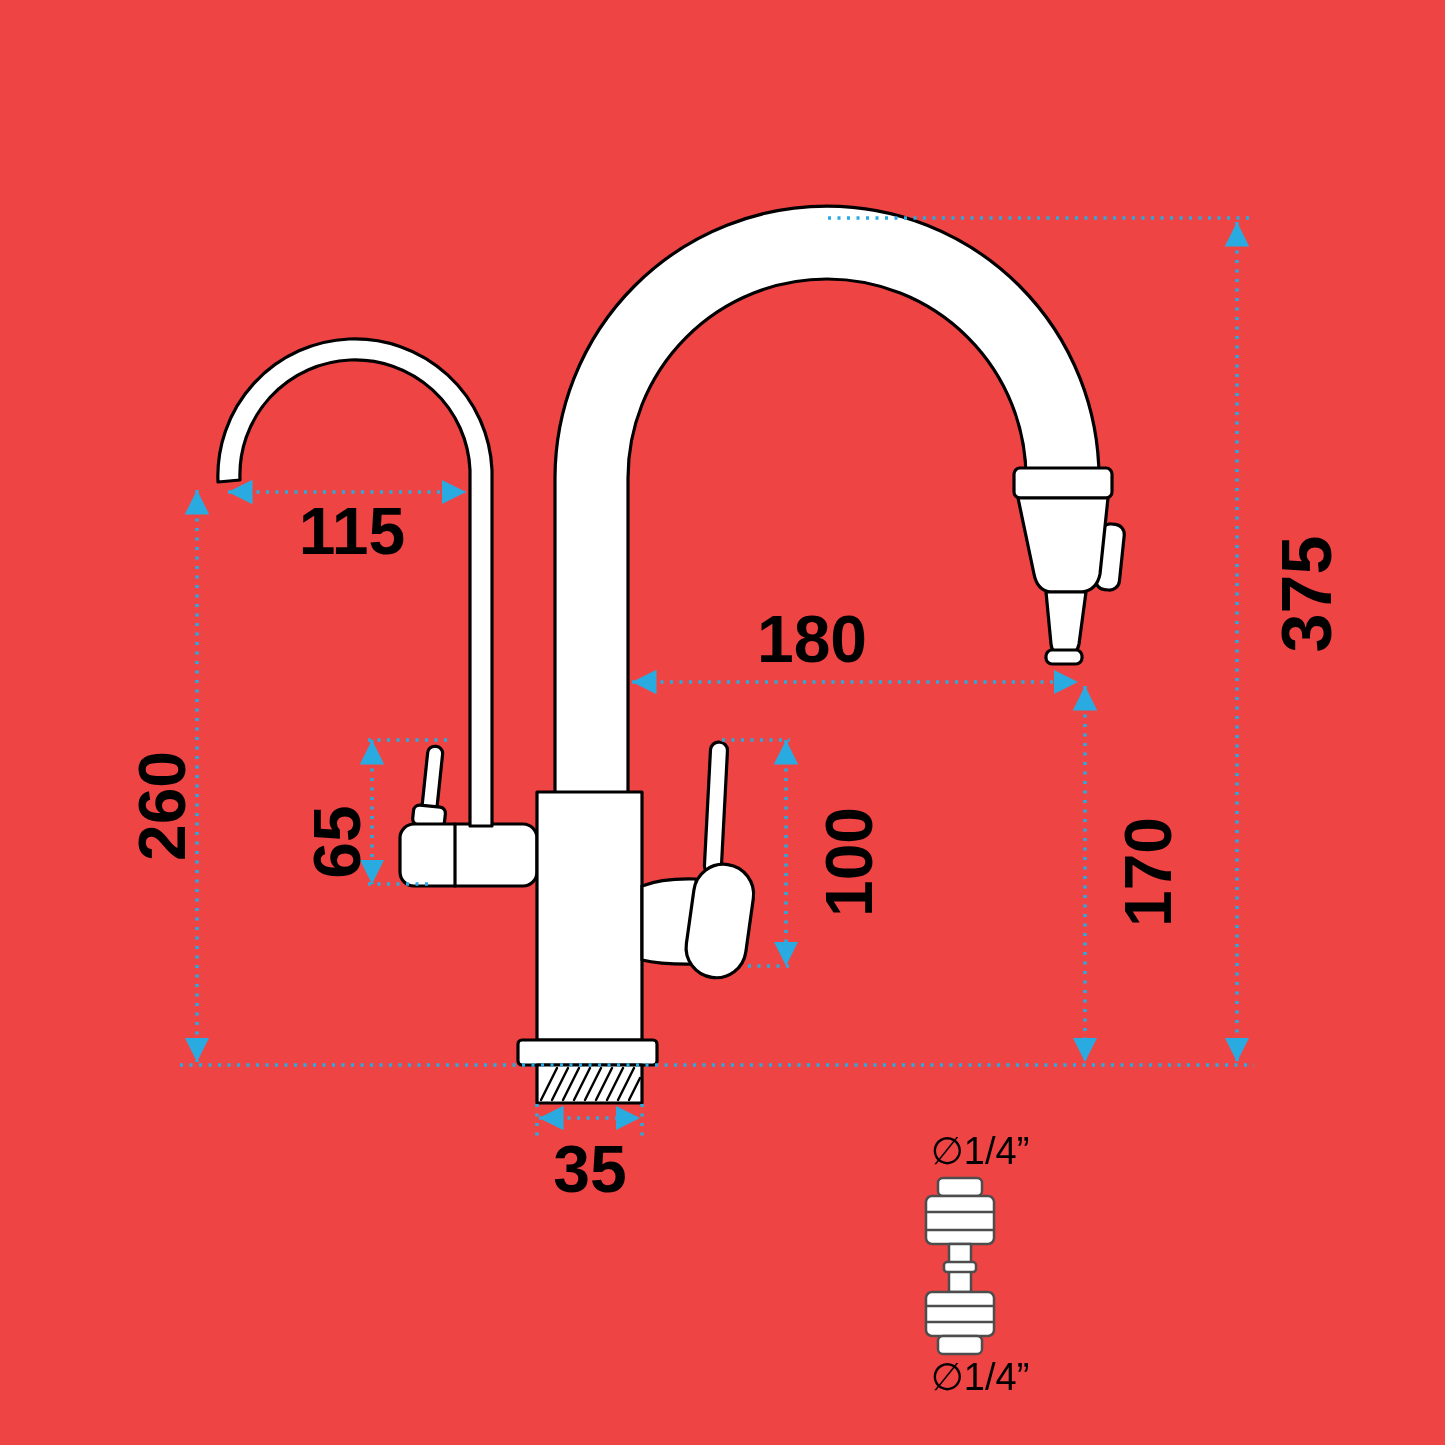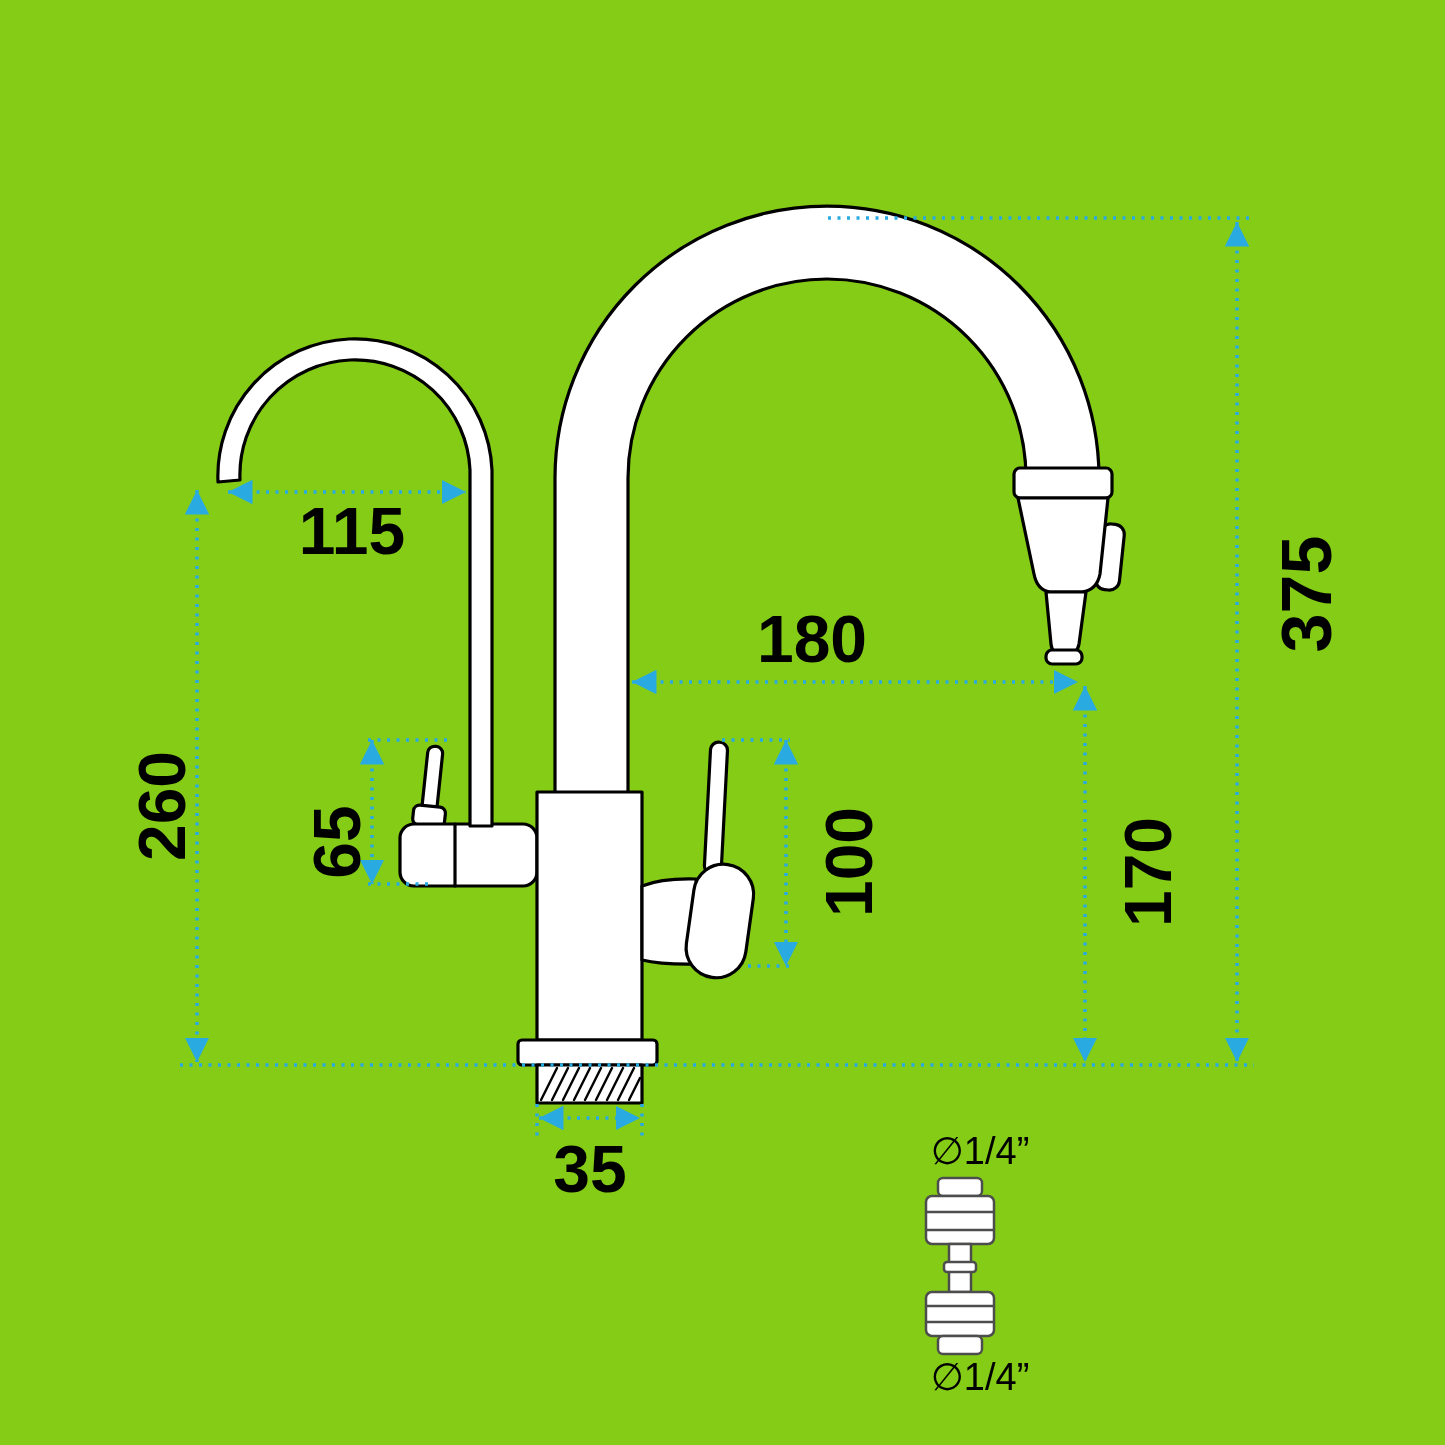--- a/index.html
+++ b/index.html
@@ -1,16 +1,16 @@
 <!DOCTYPE html>
 <html><head>
 <meta charset="utf-8">
 <style>
   html,body{margin:0;padding:0;background:#ffffff;}
-  .canvas{width:1445px;height:1445px;background:#84cc16;position:relative;overflow:hidden;}
+  .canvas{width:1445px;height:1445px;background:#ef4444;position:relative;overflow:hidden;}
   svg{display:block;}
   text{fill:#000000;font-family:"Liberation Sans",sans-serif;}
   .dim-label{font-size:66px;font-weight:bold;}
   .dim-label-lg{font-size:70px;font-weight:bold;}
   .fit-label{font-size:38px;font-weight:normal;}
   .faucet{stroke:#000000;stroke-width:3.2;fill:#ffffff;stroke-linejoin:round;stroke-linecap:round;}
   .dims{stroke:#29ABE2;stroke-width:3.5;fill:none;stroke-dasharray:3 6.5;stroke-linecap:butt;}
   .fitting{stroke:#4D4D4D;stroke-width:2.5;fill:#ffffff;stroke-linejoin:round;}
   .hatch{stroke:#000000;stroke-width:2.4;fill:none;}
 </style>

